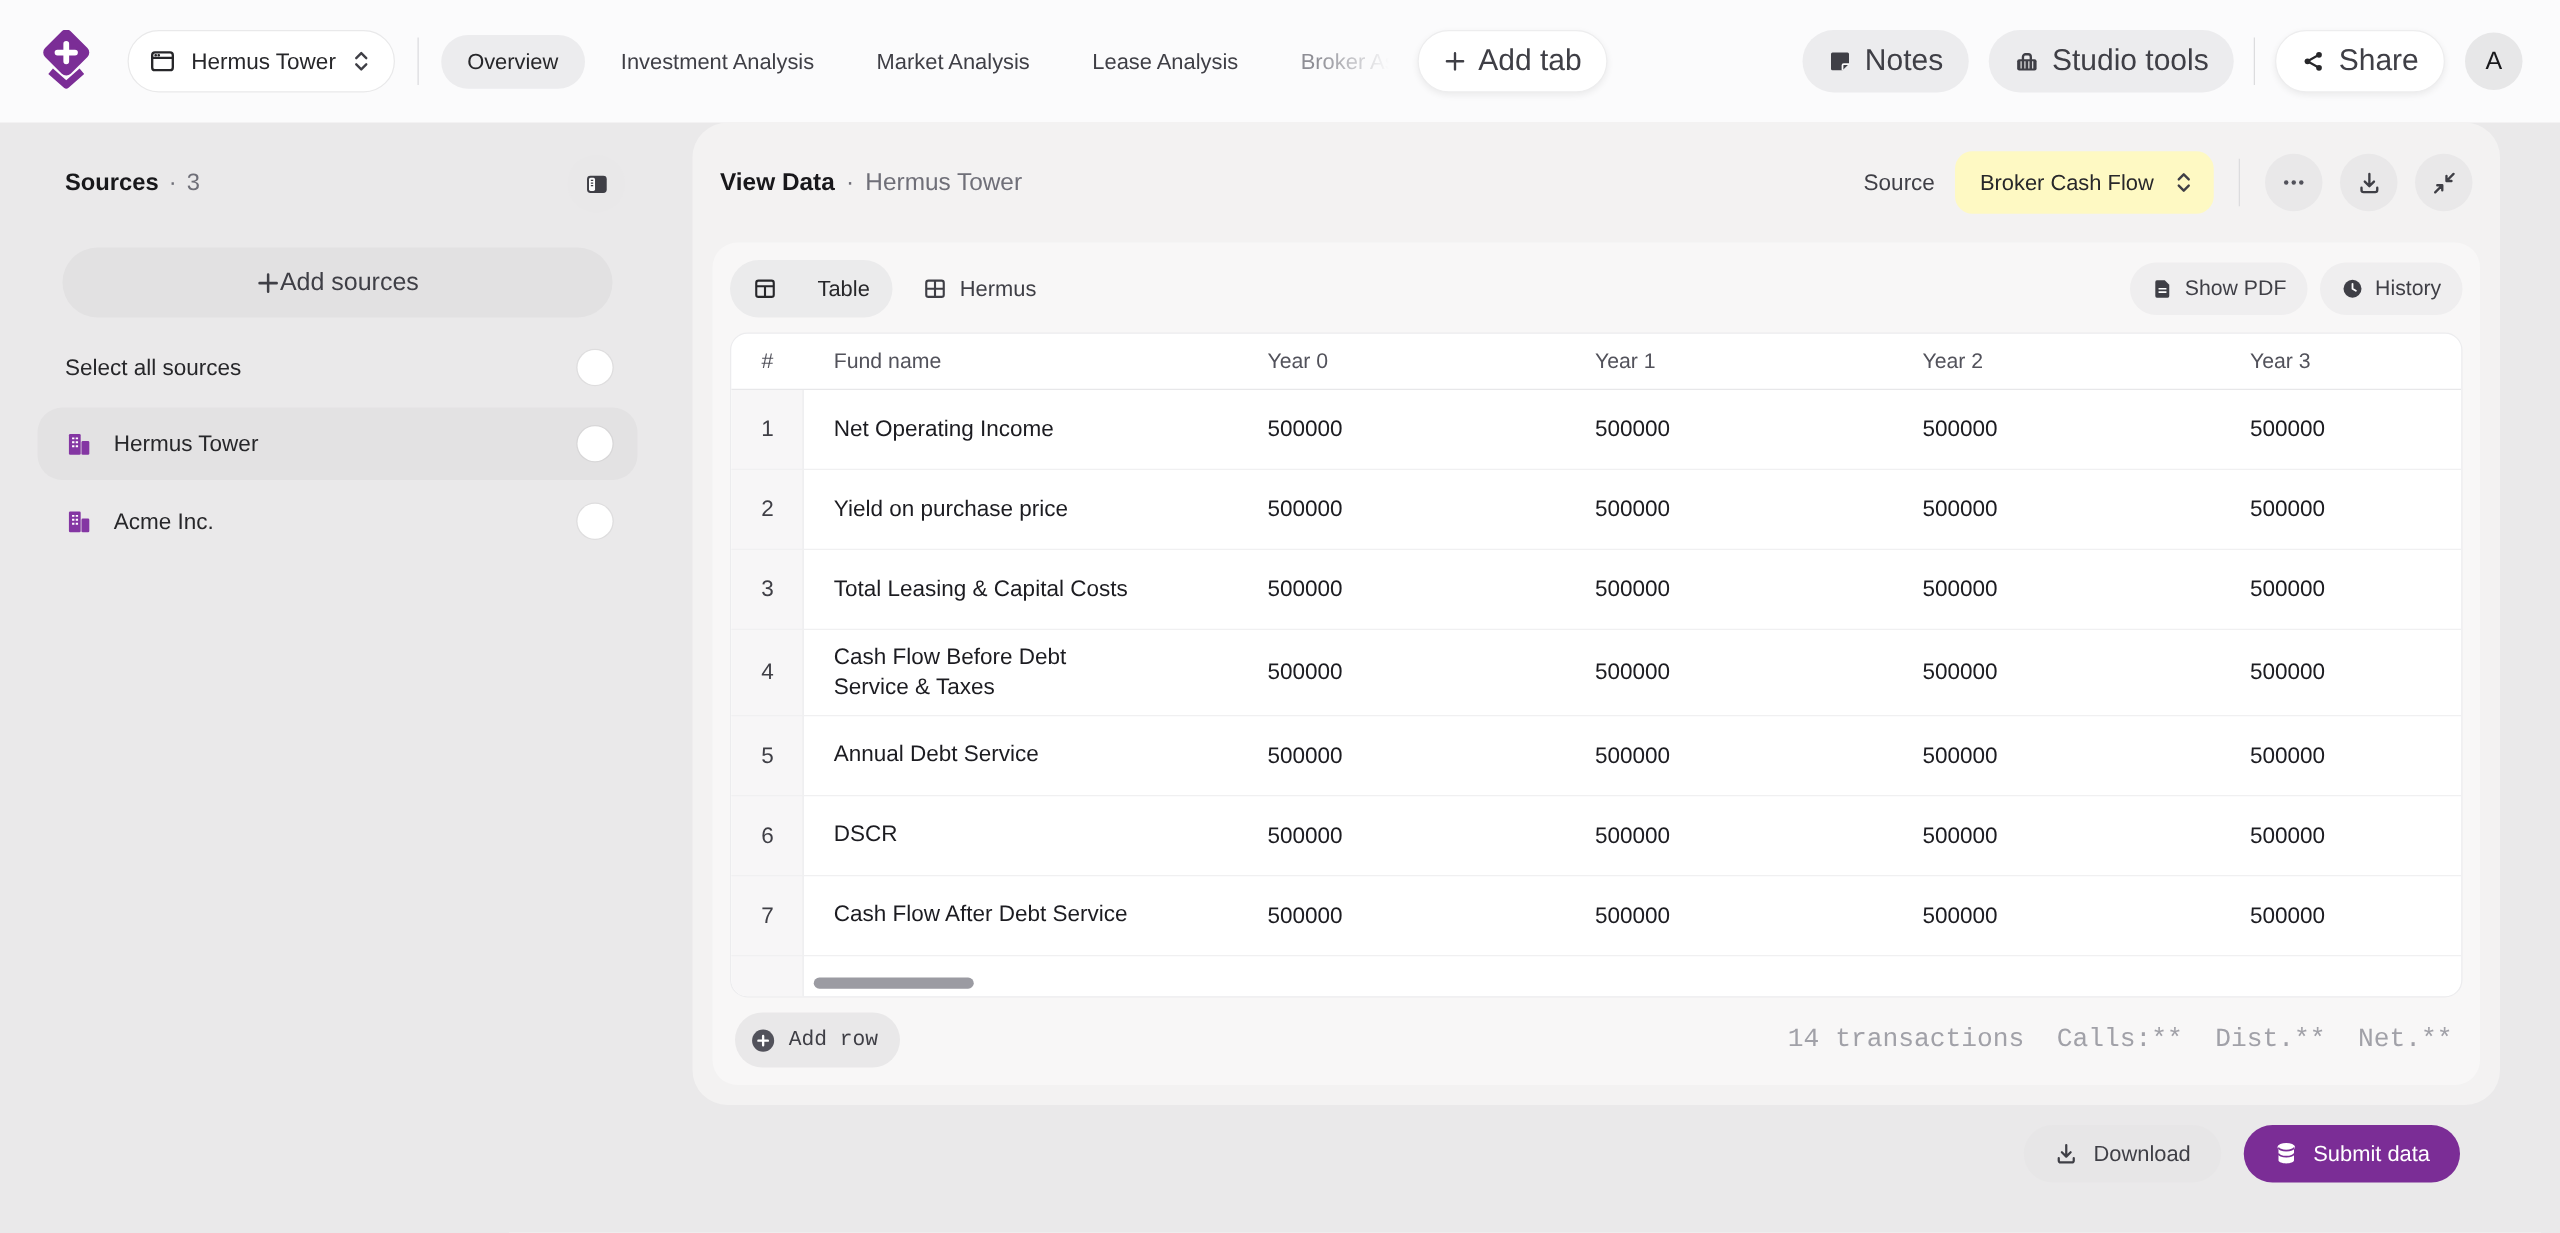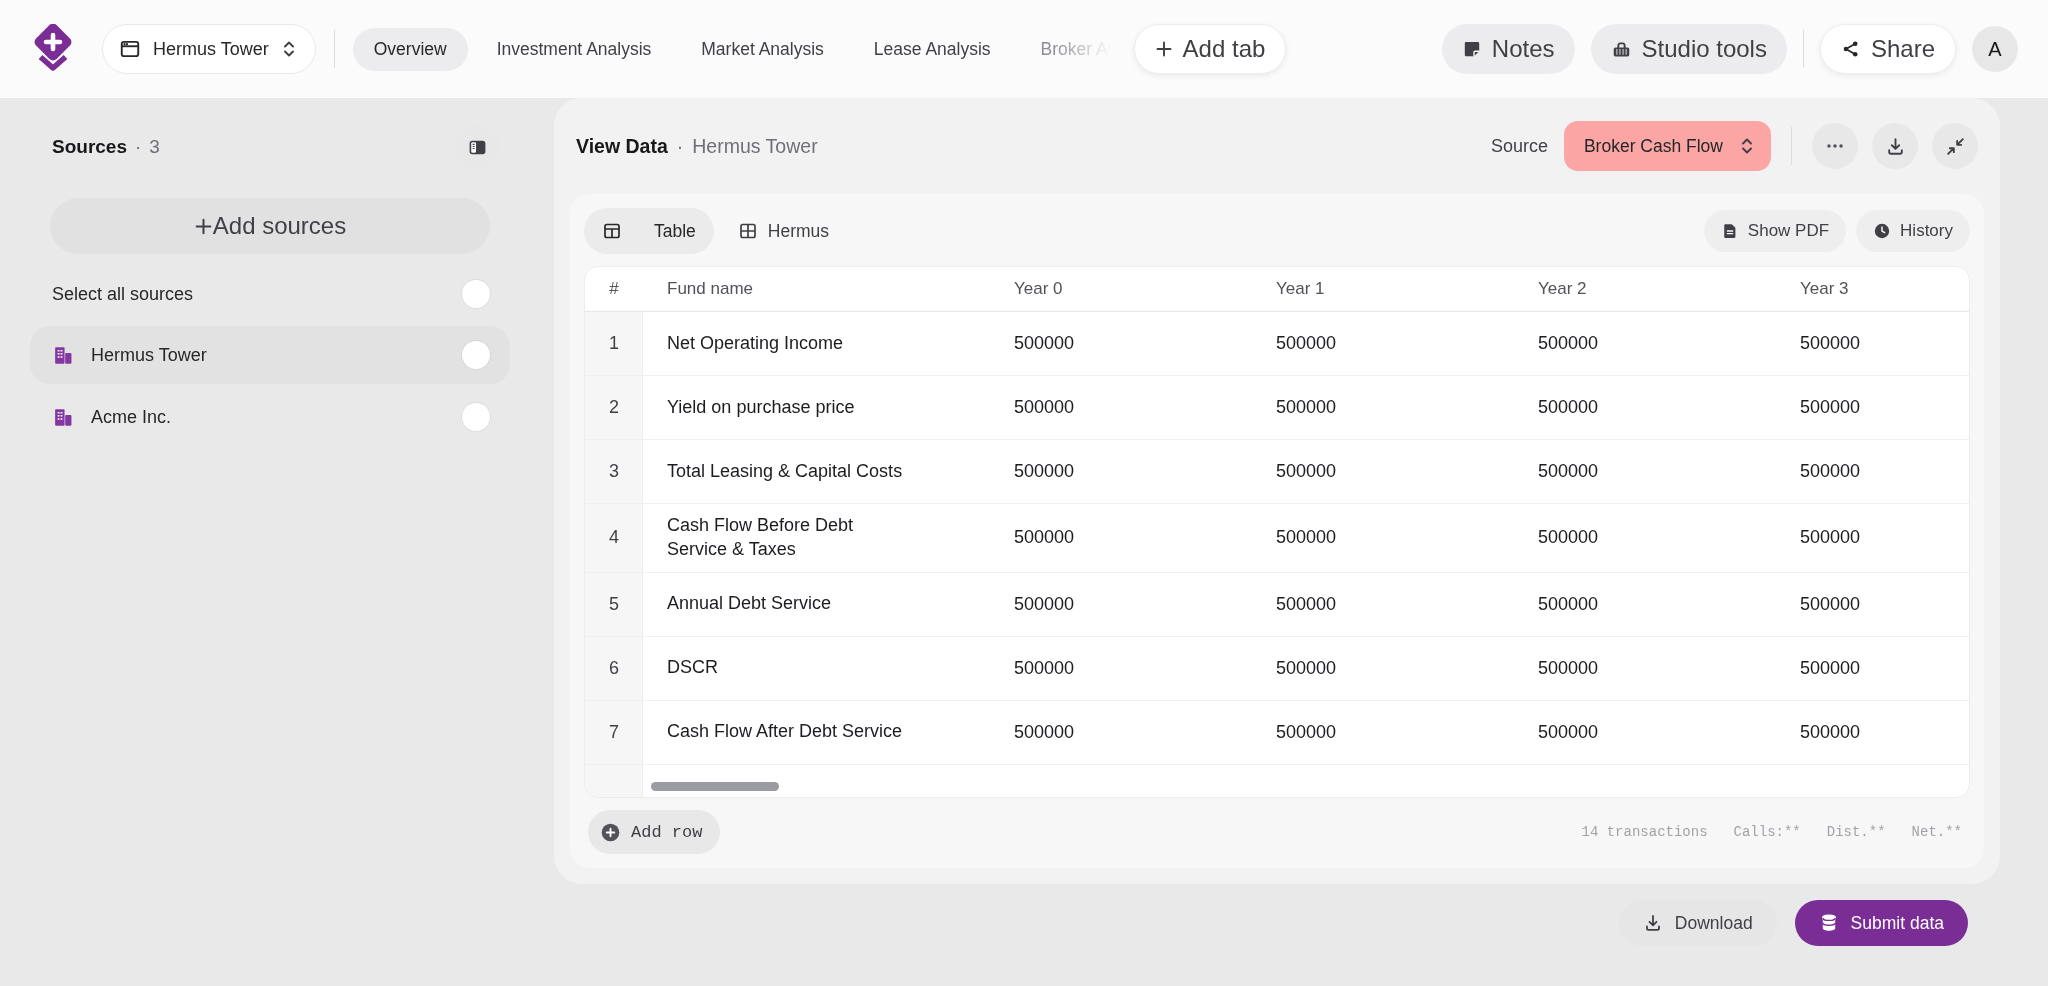--- a/index.html
+++ b/index.html
@@ -38,40 +38,40 @@
 
   
   .sidebar { width:480px; flex:none; padding-top:26px; }
   .sb-head { display:flex; align-items:center; justify-content:space-between; padding:0 10px 0 22px; }
   .sb-title { font-size:19px; font-weight:700; color:#18181b; display:flex; gap:8px; align-items:center; }
   .sb-title .muted { font-weight:400; color:#6f6f78; }
   .circle-btn { width:46px; height:46px; border-radius:50%; background:#e9e8e9; display:flex;
     align-items:center; justify-content:center; }
   .add-sources { margin:28px 20px 0; width:calc(100% - 40px); height:56px; border-radius:28px;
     background:#e2e1e2; display:flex; align-items:center; justify-content:center; gap:0;
-    font-size:24px; color:#3f3f46; }
+    font-size:20px; color:#3f3f46; }
   .select-all { display:flex; align-items:center; justify-content:space-between;
     padding:26px 20px 18px 22px; font-size:18px; color:#27272a; }
   .radio { width:28px; height:28px; border-radius:50%; background:#ffffff;
     box-shadow:0 0 0 1px rgba(0,0,0,.05); flex:none; cursor:pointer; }
   .src-item { display:flex; align-items:center; gap:16px; height:58px; padding:0 20px 0 22px;
     border-radius:20px; font-size:18px; color:#27272a; margin-bottom:4px; }
   .src-item.selected { background:#e3e2e3; }
   .src-item .lbl { flex:1; }
 
   
   .panel { flex:1; background:#f3f2f2; border-radius:28px; padding:0 16px 16px; display:flex; flex-direction:column; min-width:0; }
   .panel-head { height:96px; display:flex; align-items:center; justify-content:space-between; padding:0 6px 0 6px; }
   .ph-title { font-size:19.5px; display:flex; align-items:center; gap:9px; }
   .ph-title .strong { font-weight:700; color:#18181b; }
   .ph-title .muted, .dotsep { color:#6f6f78; }
   .ph-right { display:flex; align-items:center; gap:14px; }
   .src-label { font-size:18px; color:#3f3f46; margin-right:2px; }
   .src-select { display:flex; align-items:center; gap:16px; height:50px; padding:0 16px 0 20px;
-    background:#fca5a5; border-radius:14px; font-size:17.5px; color:#27272a; }
+    background:#fef9c3; border-radius:14px; font-size:17.5px; color:#27272a; }
   .ph-right .vdiv { margin:0 6px; }
 
   .inner { flex:1; background:#f8f7f7; border-radius:20px; padding:14px; display:flex; flex-direction:column; min-width:0; }
   .inner-top { display:flex; align-items:center; justify-content:space-between; margin-bottom:12px; }
   .vtabs { display:flex; align-items:center; gap:6px; }
   .vtab { display:flex; align-items:center; gap:10px; height:46px; padding:0 18px; border-radius:23px;
     font-size:17.5px; color:#3f3f46; }
   .vtab.active { background:#ebebec; color:#27272a;gap:32px; }
   .inner-top-right { display:flex; align-items:center; gap:10px; }
   .pill.small { height:42px; padding:0 17px; font-size:17px; background:#efeeef; gap:9px; }
@@ -88,21 +88,21 @@
   .tr { min-height:64px; border-bottom:1px solid #f0f0f1; font-size:18px; color:#1c1c21; }
   .td-num { text-align:center; font-size:18px; color:#3f3f46; }
   .td-name { padding:10px 28px 10px 24px; white-space:pre-line; line-height:1.32; }
   .td-val { padding-left:16px; }
   .hthumb { position:absolute; left:66px; bottom:6px; width:128px; height:9px; border-radius:5px;
     background:#9b9ba2; cursor:pointer; }
 
   .inner-foot { margin-top:12px; height:44px; display:flex; align-items:center; justify-content:space-between; padding:0 8px 0 4px;font-family:Liberation Mono, monospace; }
   .addrow { display:flex; align-items:center; gap:10px; height:44px; padding:0 18px 0 12px;
     background:#e9e8e9; border-radius:22px; font-size:17px; color:#3f3f46; }
-  .status { display:flex; align-items:center; gap:26px; font-size:14px; color:#a1a1a8; }
+  .status { display:flex; align-items:center; gap:26px; font-size:21px; color:#a1a1a8; }
 
   
   .bottom-actions { display:flex; justify-content:flex-end; align-items:center; gap:18px; padding:16px 80px 0 0; }
   .dl-btn { display:flex; align-items:center; gap:12px; height:46px; padding:0 24px;
     background:#e7e6e7; border-radius:23px; font-size:17.5px; color:#3f3f46; }
   .submit-btn { display:flex; align-items:center; gap:12px; height:46px; padding:0 24px;
     background:var(--accent,#7b2d96); border-radius:23px; font-size:17.5px; font-weight:500; color:#ffffff; }
 </style>
 </head>
 <body>

